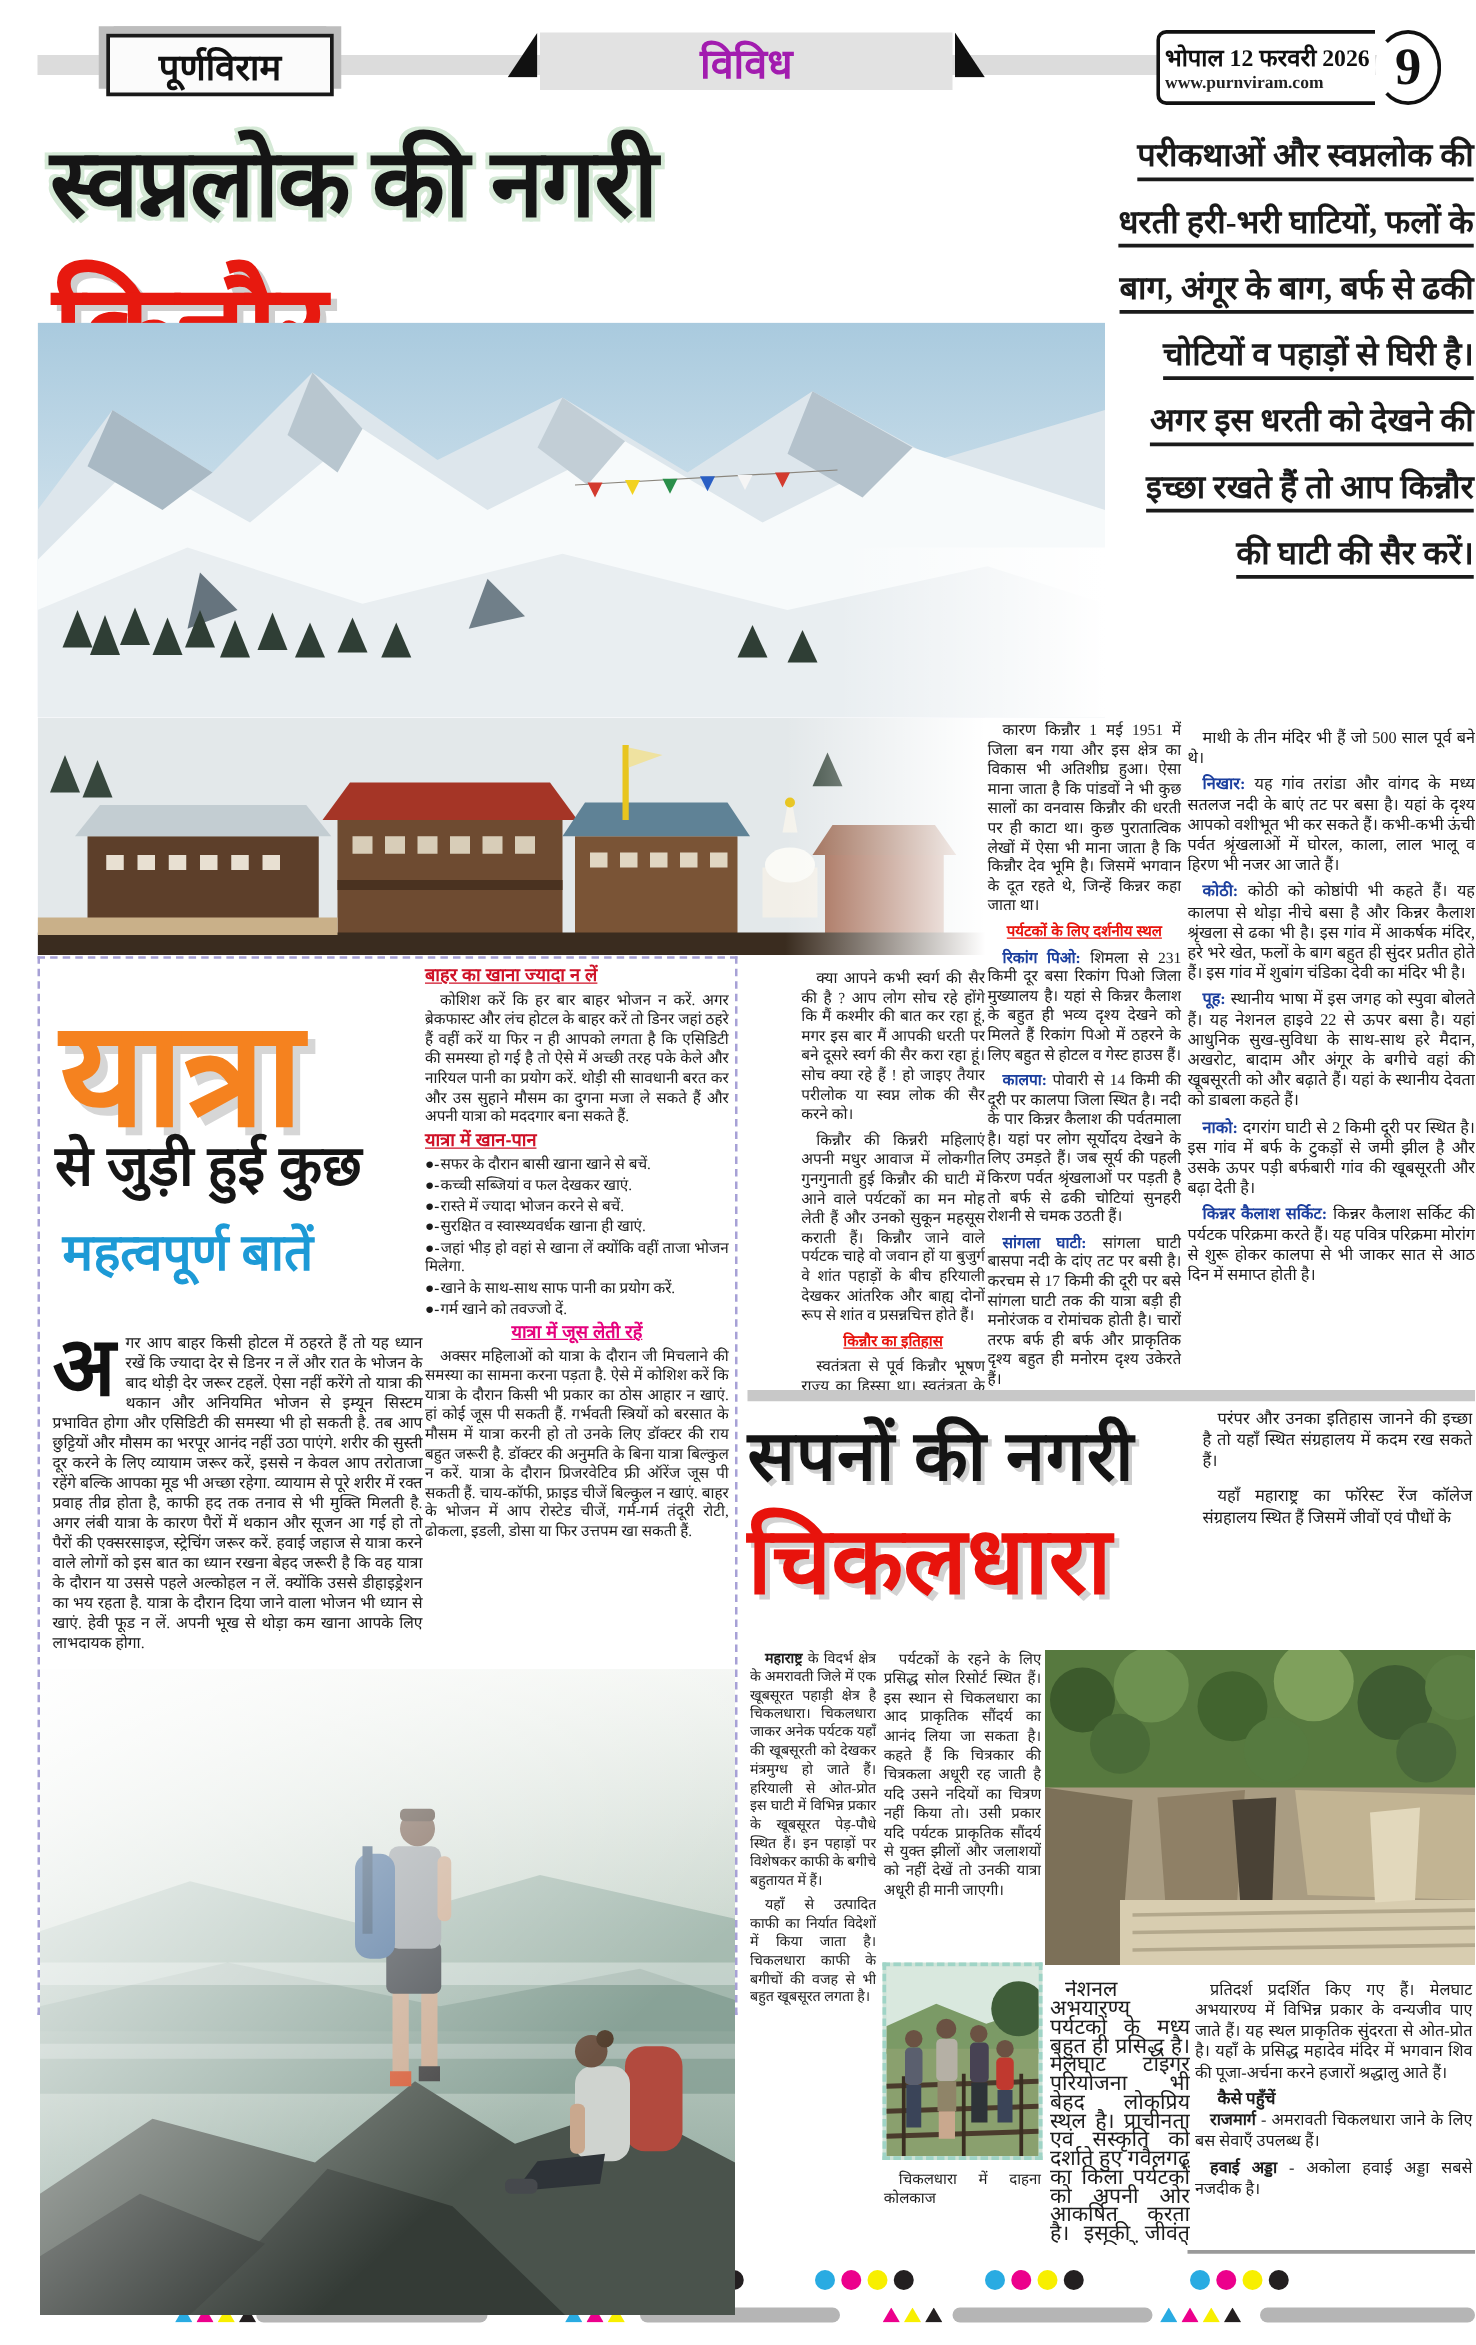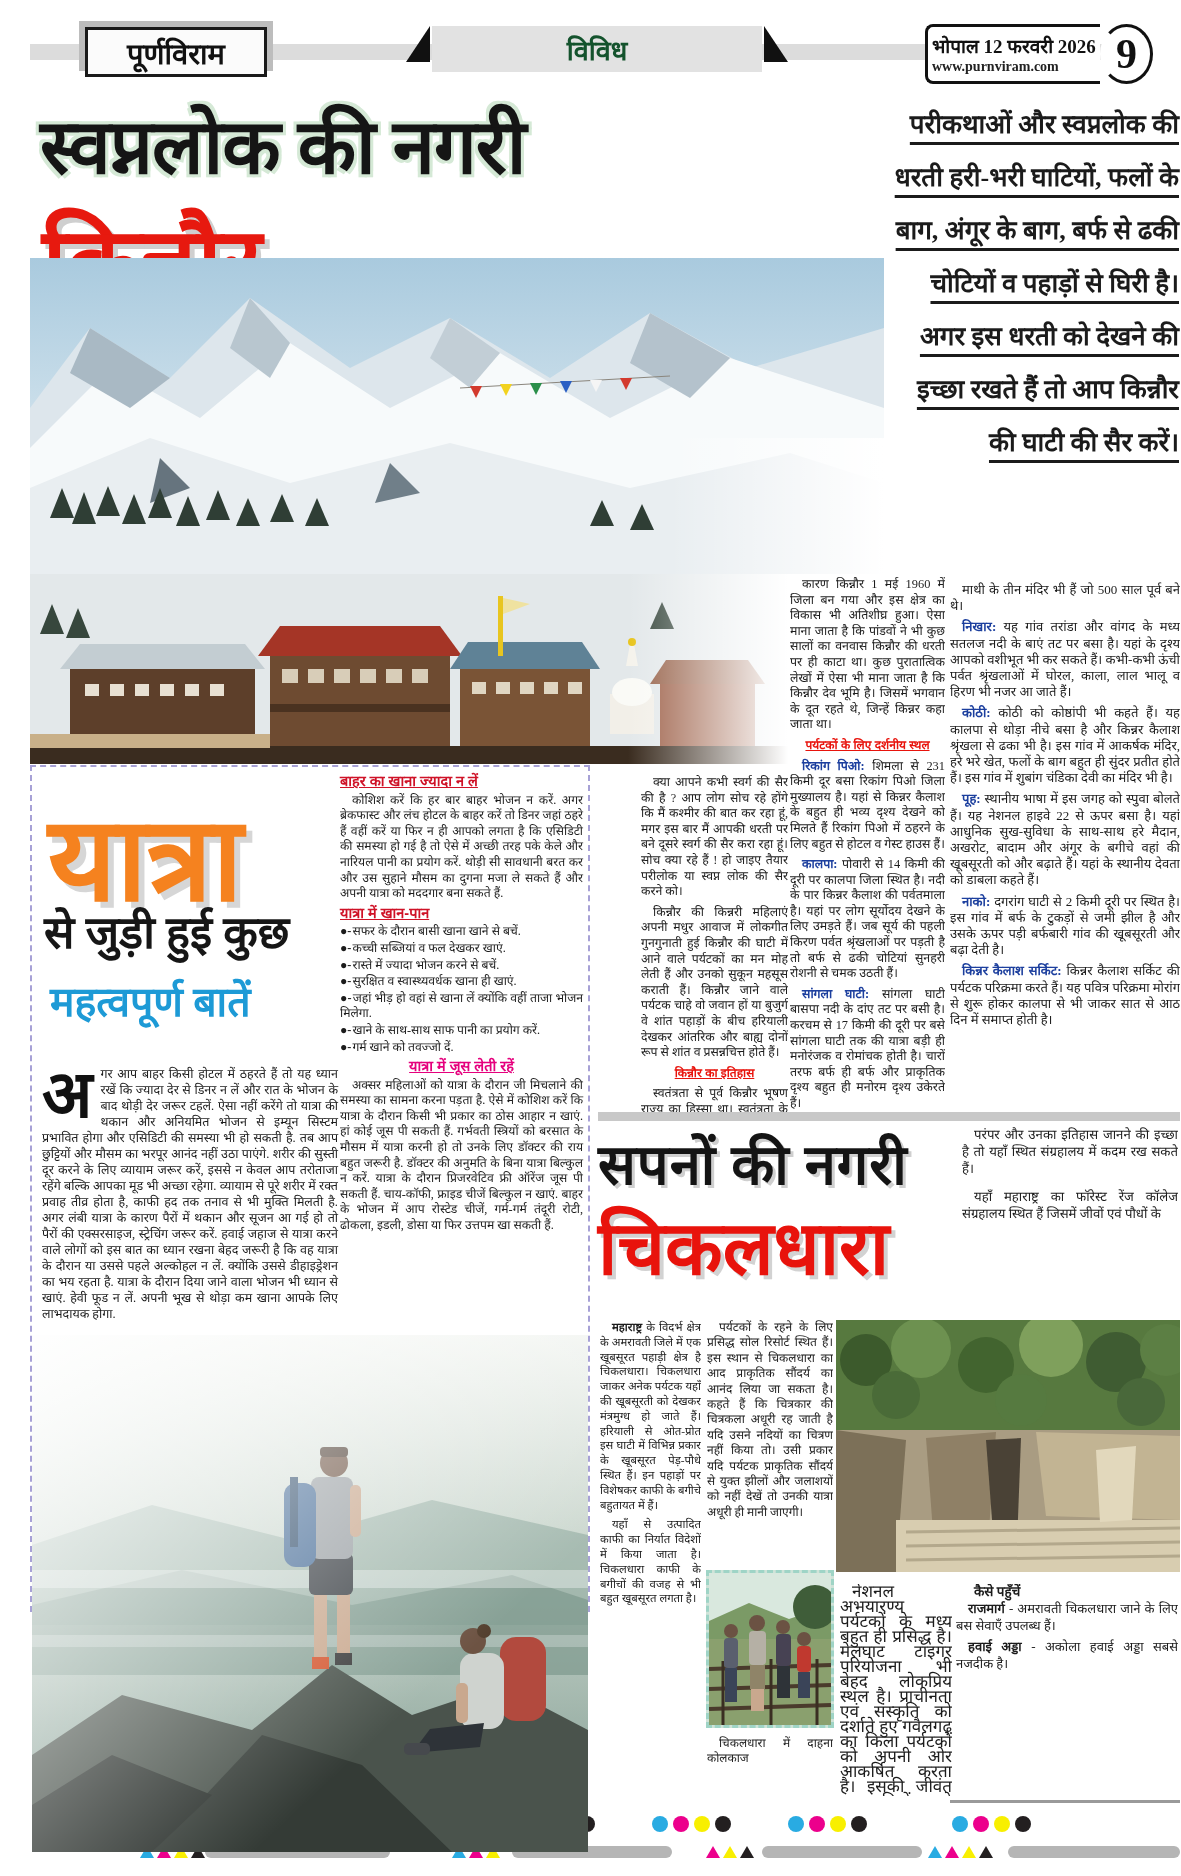--- a/index.html
+++ b/index.html
@@ -11,21 +11,21 @@
   .mast-bar { left: 30px; top: 44px; width: 1120px; height: 16px; background: #dcdcdc; }
   .brand-box { left: 85px; top: 27px; width: 182px; height: 50px; background: #fbfbfb;
     border: 3px solid #1a1a1a; box-shadow: 6px -6px 0 #bdbdbd, -6px -6px 0 #bdbdbd;
     display: flex; align-items: center; justify-content: center;
     font-size: 29px; font-weight: bold; color: #111; }
   .flag { width: 24px; height: 36px; background: #111; }
   .flag-l { left: 406px; top: 26px; clip-path: polygon(100% 0, 100% 100%, 0 100%); }
   .flag-r { left: 764px; top: 26px; clip-path: polygon(0 0, 100% 100%, 0 100%); }
   .section-box { left: 432px; top: 26px; width: 330px; height: 46px; background: #e2e2e2;
     display: flex; align-items: center; justify-content: center;
-    font-size: 27px; font-weight: bold; color: #14532d; }
+    font-size: 33px; font-weight: bold; color: #a21caf; }
   .date-wrap { left: 925px; top: 24px; width: 228px; height: 60px; display: flex; }
   .date-left { flex: 1; border: 3px solid #111; border-right: none; border-radius: 8px 0 0 8px;
     padding: 2px 4px; display: flex; flex-direction: column; justify-content: center; background:#fff; }
   .date-line { font-size: 19px; font-weight: bold; color: #111; white-space: nowrap; }
   .site-line { font-size: 14px; font-weight: bold; color: #222; }
   .page-nine { width: 54px; height: 60px; border: 3px solid #111; border-left-color: transparent;
     border-radius: 50%; display: flex; align-items: center; justify-content: center;
     font-size: 42px; font-weight: bold; color: #111; background: #fff; }
 
   
@@ -240,21 +240,21 @@
   </div>
 
   <div class="abs ncol colA">
     <p>क्या आपने कभी स्वर्ग की सैर की है ? आप लोग सोच रहे होंगे कि मैं कश्मीर की बात कर रहा हूं, मगर इस बार मैं आपकी धरती पर बने दूसरे स्वर्ग की सैर करा रहा हूं। सोच क्या रहे हैं ! हो जाइए तैयार परीलोक या स्वप्न लोक की सैर करने को।</p>
     <p>किन्नौर की किन्नरी महिलाएं अपनी मधुर आवाज में लोकगीत गुनगुनाती हुई किन्नौर की घाटी में आने वाले पर्यटकों का मन मोह लेती हैं और उनको सुकून महसूस कराती हैं। किन्नौर जाने वाले पर्यटक चाहे वो जवान हों या बुजुर्ग वे शांत पहाड़ों के बीच हरियाली देखकर आंतरिक और बाह्य दोनों रूप से शांत व प्रसन्नचित्त होते हैं।</p>
     <p class="sub-red">किन्नौर का इतिहास</p>
     <p>स्वतंत्रता से पूर्व किन्नौर भूषण राज्य का हिस्सा था। स्वतंत्रता के बाद किन्नौर महसाऊ जिले के चीनी तहसील का हिस्सा बन गया। बॉर्डर क्षेत्र का हिस्सा होने के</p>
   </div>
 
   <div class="abs ncol colB">
-    <p>कारण किन्नौर 1 मई 1960 में जिला बन गया और इस क्षेत्र का विकास भी अतिशीघ्र हुआ। ऐसा माना जाता है कि पांडवों ने भी कुछ सालों का वनवास किन्नौर की धरती पर ही काटा था। कुछ पुरातात्विक लेखों में ऐसा भी माना जाता है कि किन्नौर देव भूमि है। जिसमें भगवान के दूत रहते थे, जिन्हें किन्नर कहा जाता था।</p>
+    <p>कारण किन्नौर 1 मई 1951 में जिला बन गया और इस क्षेत्र का विकास भी अतिशीघ्र हुआ। ऐसा माना जाता है कि पांडवों ने भी कुछ सालों का वनवास किन्नौर की धरती पर ही काटा था। कुछ पुरातात्विक लेखों में ऐसा भी माना जाता है कि किन्नौर देव भूमि है। जिसमें भगवान के दूत रहते थे, जिन्हें किन्नर कहा जाता था।</p>
     <p class="sub-red">पर्यटकों के लिए दर्शनीय स्थल</p>
     <p><b class="lead-blue">रिकांग पिओ:</b> <span>शिमला से 231 किमी दूर बसा रिकांग पिओ जिला मुख्यालय है। यहां से किन्नर कैलाश के बहुत ही भव्य दृश्य देखने को मिलते हैं रिकांग पिओ में ठहरने के लिए बहुत से होटल व गेस्ट हाउस हैं।</span></p>
     <p><b class="lead-blue">कालपा:</b> <span>पोवारी से 14 किमी की दूरी पर कालपा जिला स्थित है। नदी के पार किन्नर कैलाश की पर्वतमाला है। यहां पर लोग सूर्योदय देखने के लिए उमड़ते हैं। जब सूर्य की पहली किरण पर्वत श्रृंखलाओं पर पड़ती है तो बर्फ से ढकी चोटियां सुनहरी रोशनी से चमक उठती हैं।</span></p>
     <p><b class="lead-blue">सांगला घाटी:</b> <span>सांगला घाटी बासपा नदी के दांए तट पर बसी है। करचम से 17 किमी की दूरी पर बसे सांगला घाटी तक की यात्रा बड़ी ही मनोरंजक व रोमांचक होती है। चारों तरफ बर्फ ही बर्फ और प्राकृतिक दृश्य बहुत ही मनोरम दृश्य उकेरते हैं।</span></p>
 
   </div>
 
   <div class="abs ncol colC">
     <p>माथी के तीन मंदिर भी हैं जो 500 साल पूर्व बने थे।</p>
     <p><b class="lead-blue">निखार:</b> <span>यह गांव तरांडा और वांगद के मध्य सतलज नदी के बाएं तट पर बसा है। यहां के दृश्य आपको वशीभूत भी कर सकते हैं। कभी-कभी ऊंची पर्वत श्रृंखलाओं में घोरल, काला, लाल भालू व हिरण भी नजर आ जाते हैं।</span></p>
@@ -357,20 +357,21 @@
   </div>
   <div class="abs ncol c2b">
     <p>चिकलधारा में दाहना कोलकाज</p>
   </div>
 
   <div class="abs ncol c3">
     <p>नेशनल अभयारण्य पर्यटकों के मध्य बहुत ही प्रसिद्ध है। मेलघाट टाइगर परियोजना भी बेहद लोकप्रिय स्थल है। प्राचीनता एवं संस्कृति को दर्शाते हुए गवैलगढ़ का किला पर्यटकों को अपनी ओर आकर्षित करता है। इसकी जीवंत कलाकृतियों को देखकर पर्यटक दंग रह जाते हैं। पं. नेहरू बॉटनिकल बगीचा भी बहुत प्रसिद्ध है। यदि आदिवासी संस्कृति एवं</p>
   </div>
 
   <div class="abs ncol c4">
+    <p>प्रतिदर्श प्रदर्शित किए गए हैं। मेलघाट अभयारण्य में विभिन्न प्रकार के वन्यजीव पाए जाते हैं। यह स्थल प्राकृतिक सुंदरता से ओत-प्रोत है। यहाँ के प्रसिद्ध महादेव मंदिर में भगवान शिव की पूजा-अर्चना करने हजारों श्रद्धालु आते हैं।</p>
     <p class="how-title">कैसे पहुँचें</p>
     <p class="route"><b>राजमार्ग</b> <span>- अमरावती चिकलधारा जाने के लिए बस सेवाएँ उपलब्ध हैं।</span></p>
     <p class="route"><b>हवाई अड्डा</b> <span>- अकोला हवाई अड्डा सबसे नजदीक है।</span></p>
   </div>
 
   <div class="abs ph ph-gorge">
     <svg width="344" height="252" viewBox="0 0 344 252">
       <rect width="344" height="118" fill="#57793f"></rect>
       <g>
         <circle cx="30" cy="40" r="26" fill="#3c5a2c"></circle>

